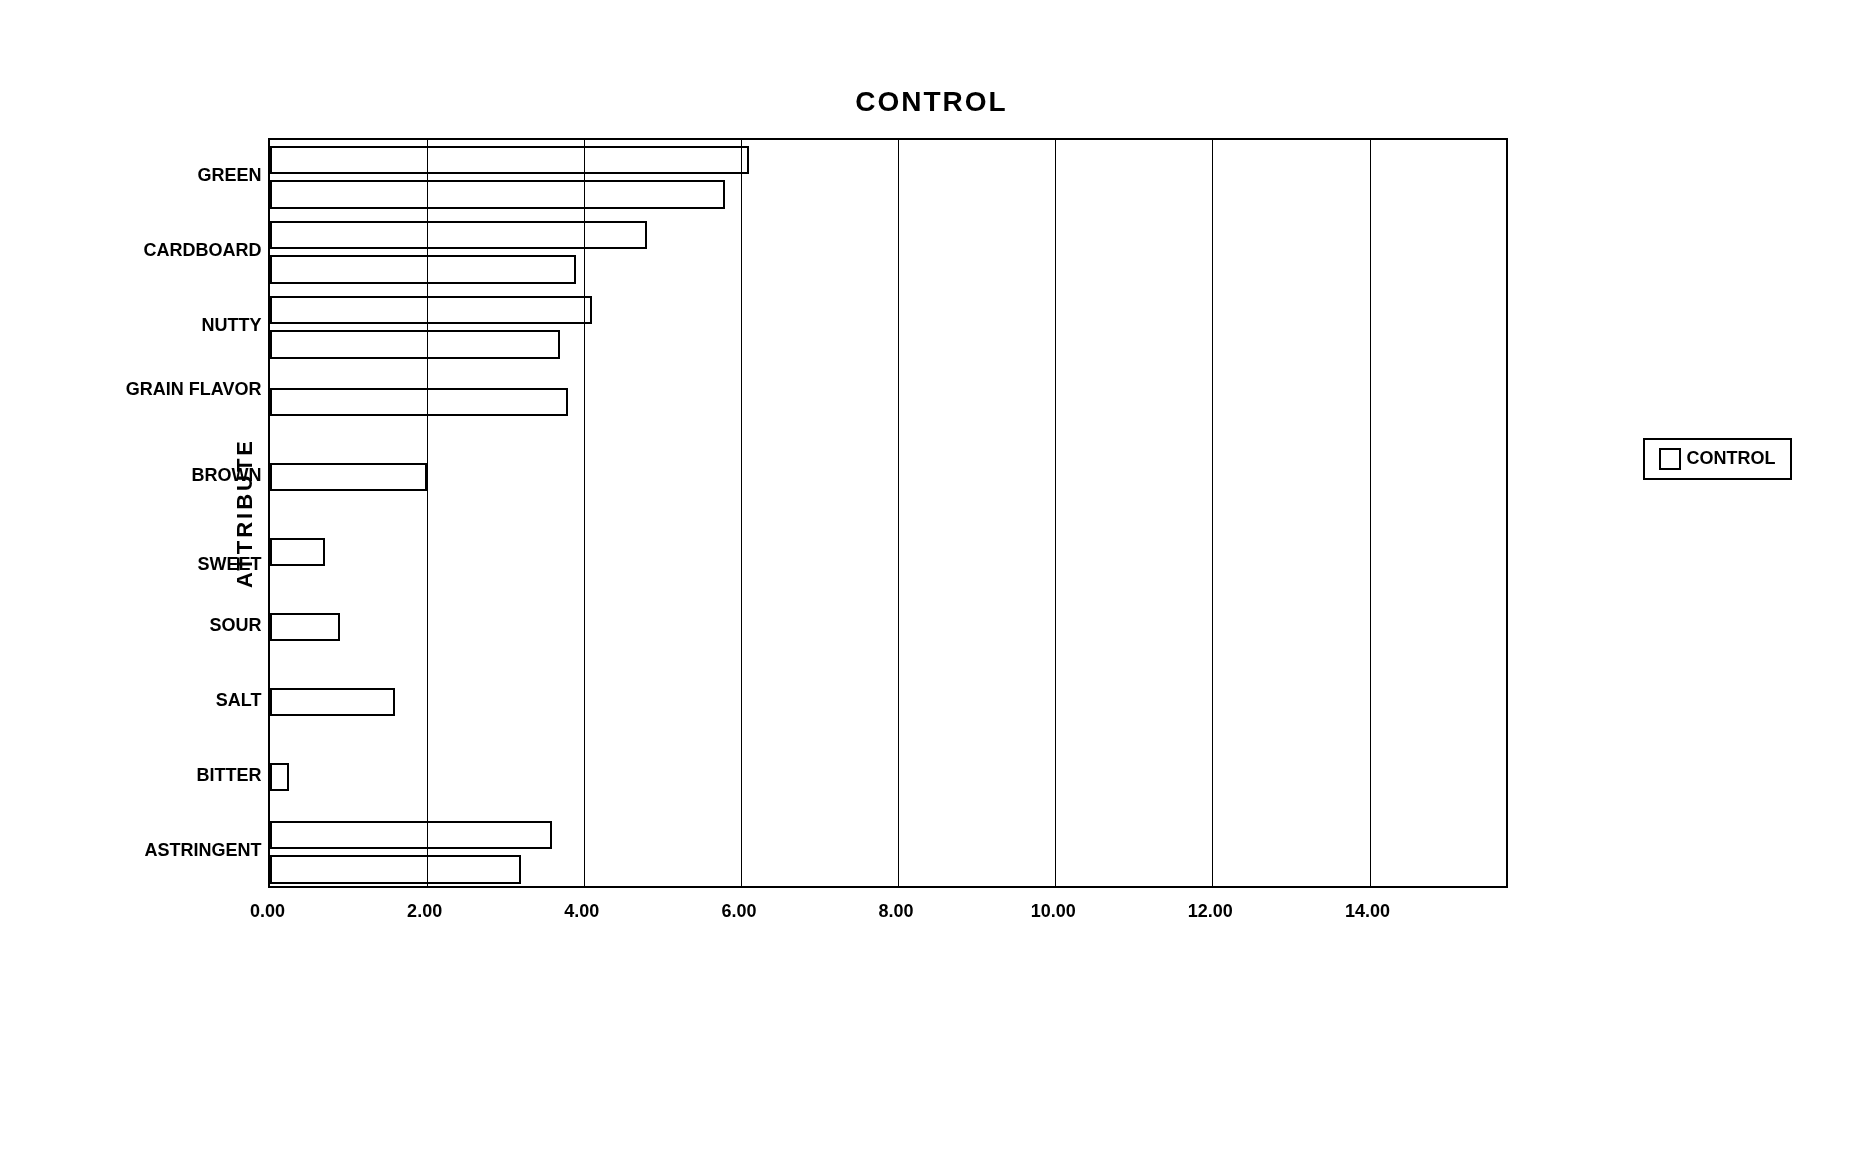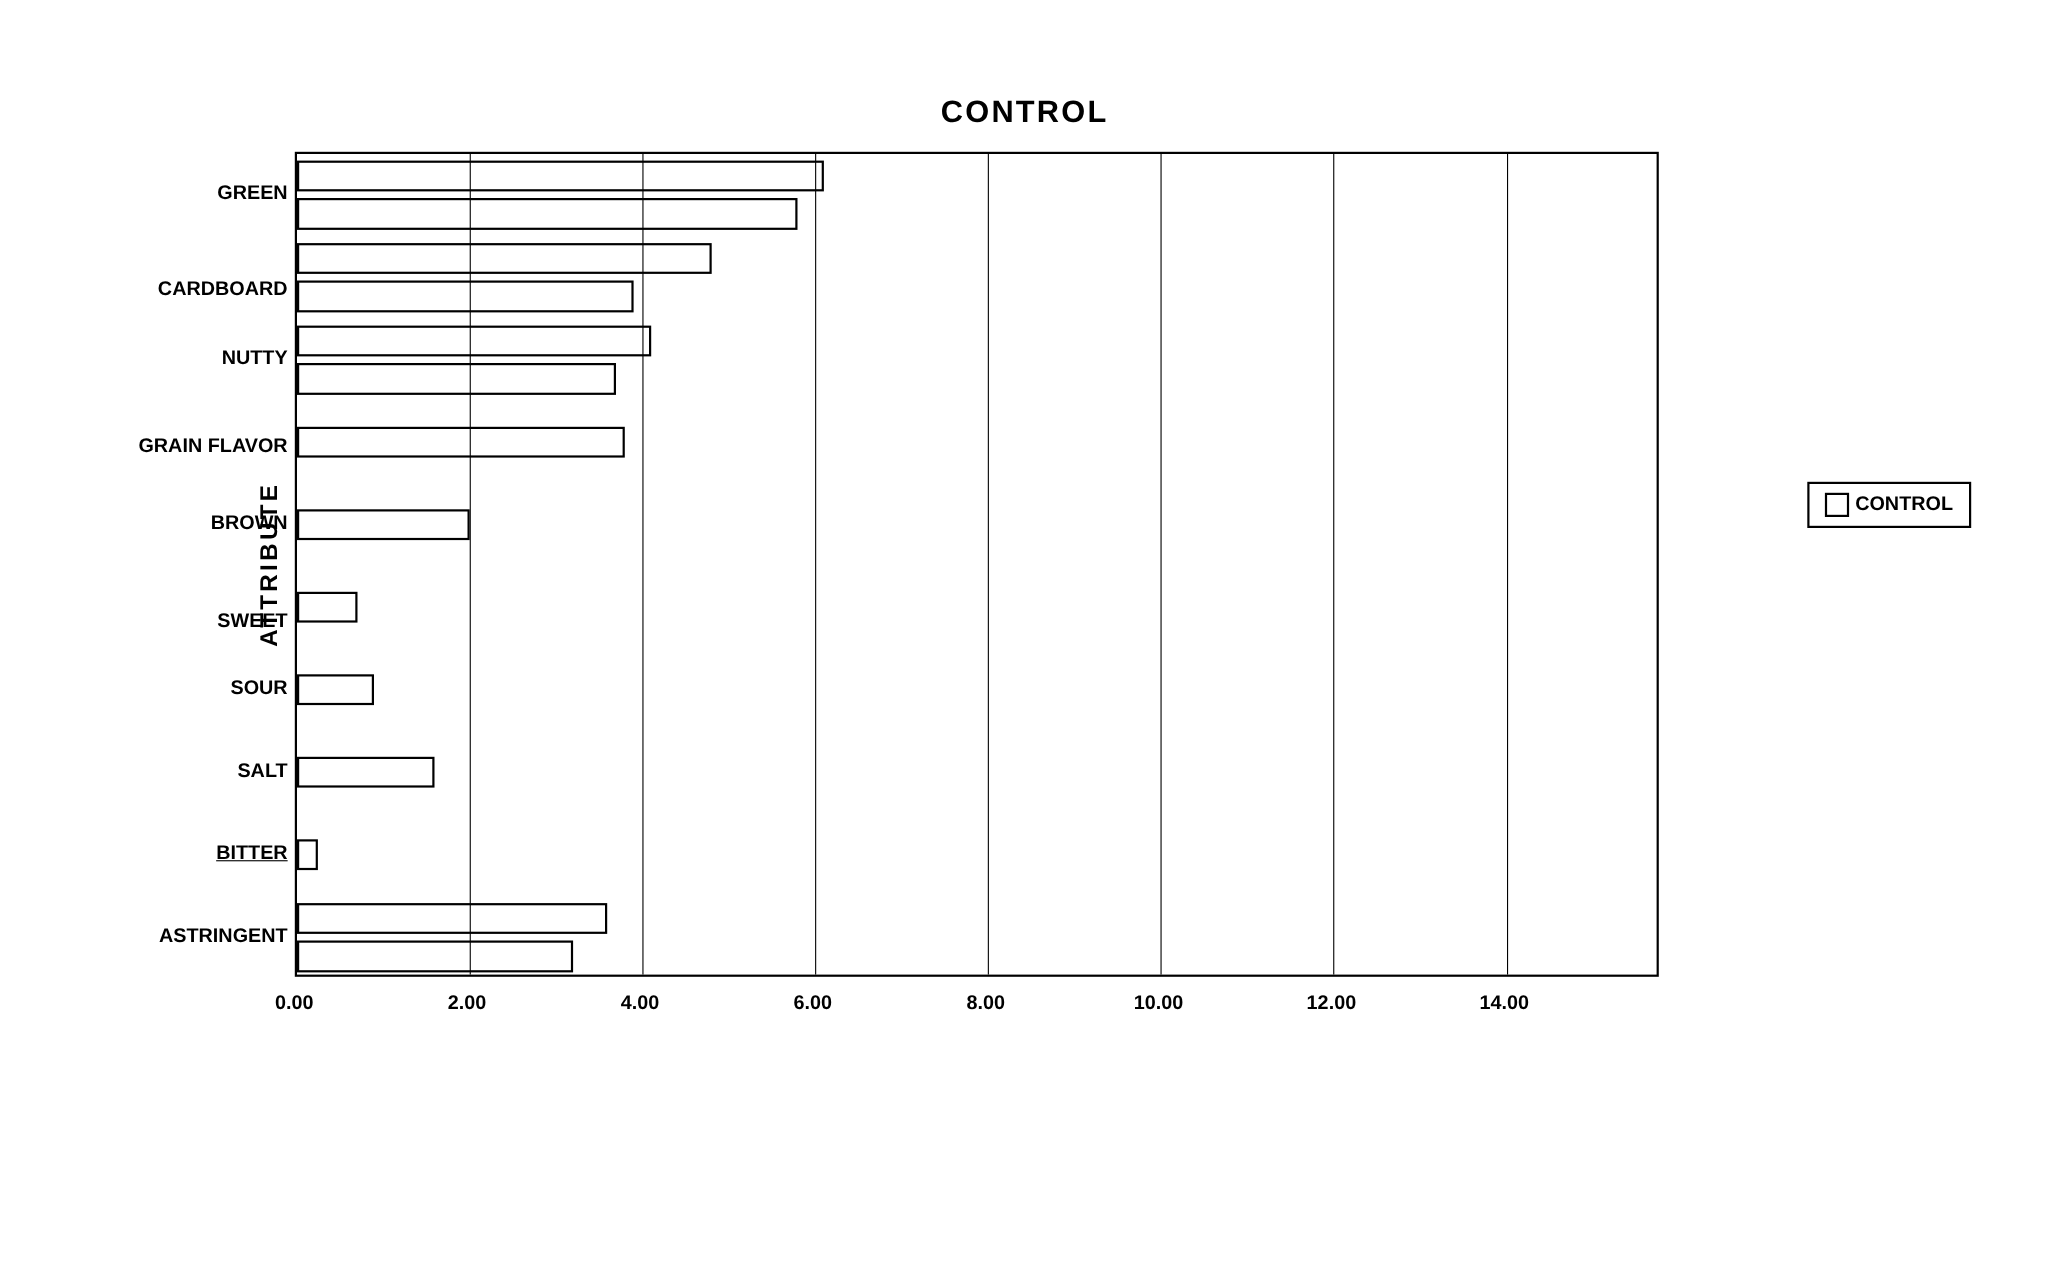--- a/index.html
+++ b/index.html
@@ -129,37 +129,37 @@
         <div class="grid-line" style="left: 157.143px;"></div>
             <div class="grid-line" style="left: 314.286px;"></div>
             <div class="grid-line" style="left: 471.429px;"></div>
             <div class="grid-line" style="left: 628.571px;"></div>
             <div class="grid-line" style="left: 785.714px;"></div>
             <div class="grid-line" style="left: 942.857px;"></div>
             <div class="grid-line" style="left: 1100px;"></div>
             <div class="bar-label" style="top: 25.5px; right: calc(100% + 8px); position: absolute;">GREEN</div>
             <div class="bar" style="left: 0px; width: 479.286px; height: 28.5px; top: 6px;"></div>
             <div class="bar" style="left: 0px; width: 455.714px; height: 28.5px; top: 40.5px;"></div>
-            <div class="bar-label" style="top: 100.5px; right: calc(100% + 8px); position: absolute; margin-top: 12px;">CARDBOARD</div>
+            <div class="bar-label" style="top: 100.5px; right: calc(100% + 8px); position: absolute;">CARDBOARD</div>
             <div class="bar" style="left: 0px; width: 377.143px; height: 28.5px; top: 81px;"></div>
             <div class="bar" style="left: 0px; width: 306.429px; height: 28.5px; top: 115.5px;"></div>
             <div class="bar-label" style="top: 175.5px; right: calc(100% + 8px); position: absolute; padding-left: 37px;">NUTTY</div>
             <div class="bar" style="left: 0px; width: 322.143px; height: 28.5px; top: 156px;"></div>
             <div class="bar" style="left: 0px; width: 290.714px; height: 28.5px; top: 190.5px;"></div>
-            <div class="bar-label" style="top: 255px; right: calc(100% + 8px); position: absolute;">GRAIN FLAVOR</div>
+            <div class="bar-label" style="top: 239px; right: calc(100% + 8px); position: absolute;">GRAIN FLAVOR</div>
             <div class="bar" style="left: 0px; width: 298.571px; height: 28.5px; top: 248.25px;"></div>
             <div class="bar-label" style="top: 325.5px; right: calc(100% + 8px); position: absolute;">BROWN</div>
             <div class="bar" style="left: 0px; width: 157.143px; height: 28.5px; top: 323.25px;"></div>
             <div class="bar-label" style="top: 414px; right: calc(100% + 8px); position: absolute;">SWEET</div>
             <div class="bar" style="left: 0px; width: 55px; height: 28.5px; top: 398.25px;"></div>
             <div class="bar-label" style="top: 475.5px; right: calc(100% + 8px); position: absolute;">SOUR</div>
             <div class="bar" style="left: 0px; width: 70.7143px; height: 28.5px; top: 473.25px;"></div>
             <div class="bar-label" style="top: 550.5px; right: calc(100% + 8px); position: absolute;">SALT</div>
             <div class="bar" style="left: 0px; width: 125.714px; height: 28.5px; top: 548.25px;"></div>
-            <div class="bar-label" style="top: 625.5px; right: calc(100% + 8px); position: absolute; text-decoration: underline;">BITTER</div>
+            <div class="bar-label" style="top: 625.5px; right: calc(100% + 8px); position: absolute;">BITTER</div>
             <div class="bar" style="left: 0px; width: 19.6429px; height: 28.5px; top: 623.25px;"></div>
             <div class="bar-label" style="top: 700.5px; right: calc(100% + 8px); position: absolute;">ASTRINGENT</div>
             <div class="bar" style="left: 0px; width: 282.857px; height: 28.5px; top: 681px;"></div>
             <div class="bar" style="left: 0px; width: 251.429px; height: 28.5px; top: 715.5px;"></div>
           </div>
         <div class="x-axis" id="x-axis">
             <div class="x-tick" style="left: 0px; top: 8px;">0.00</div>
             <div class="x-tick" style="left: 157.143px; top: 8px;">2.00</div>
             <div class="x-tick" style="left: 314.286px; top: 8px;">4.00</div>
             <div class="x-tick" style="left: 471.429px; top: 8px;">6.00</div>

